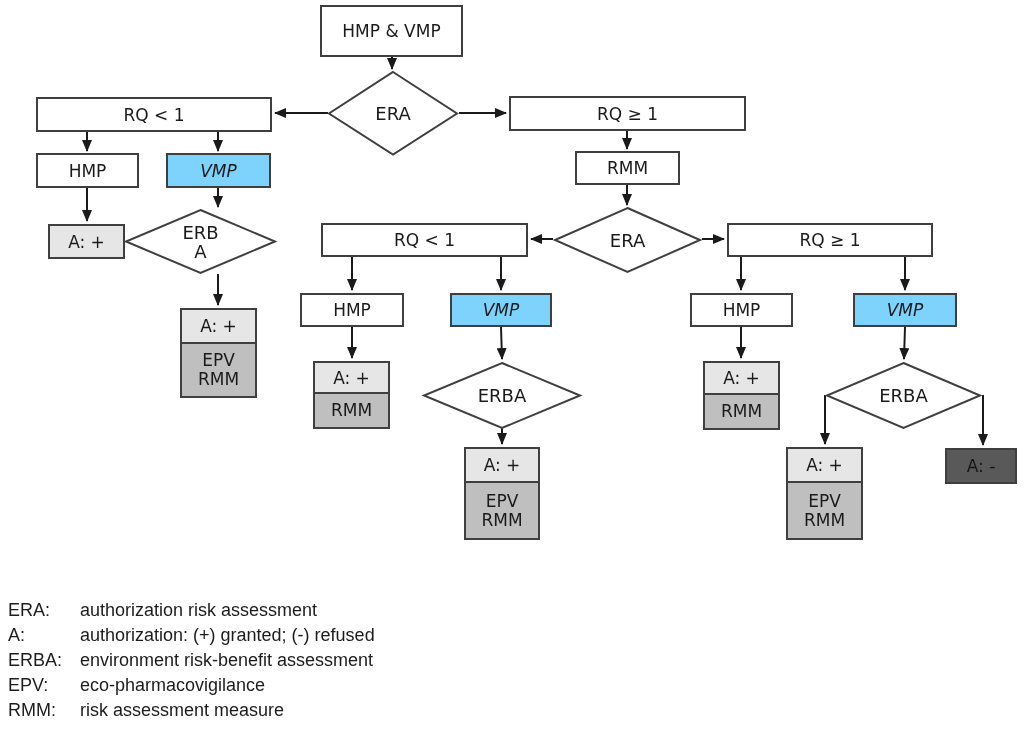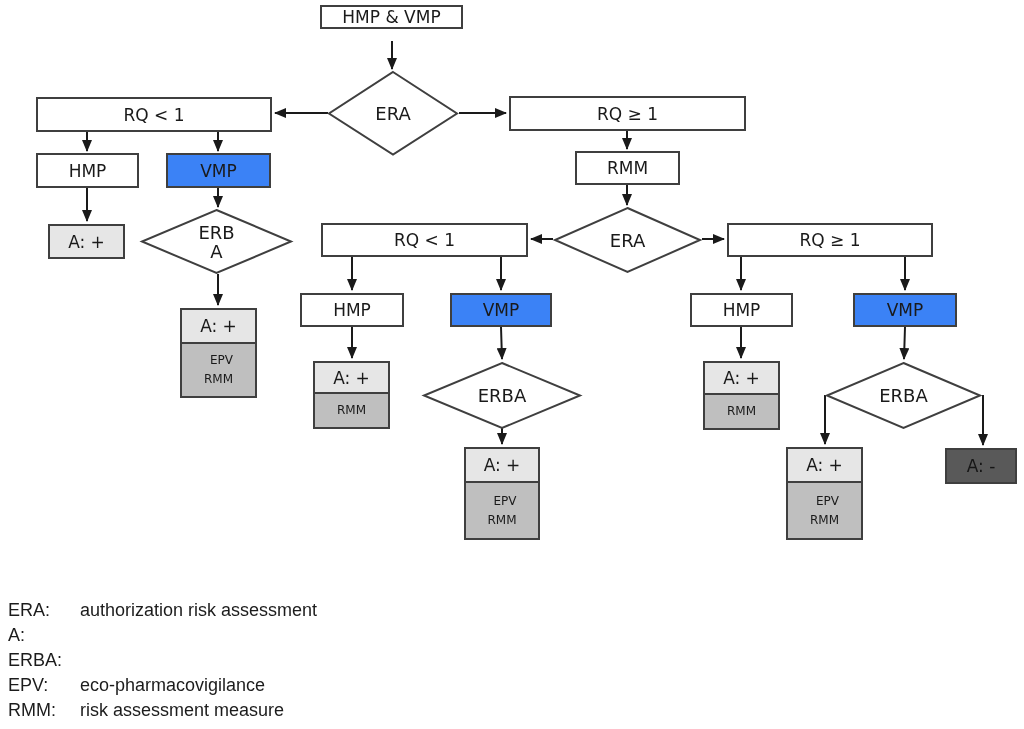--- a/index.html
+++ b/index.html
@@ -19,21 +19,21 @@
     position:absolute;
     box-sizing:border-box;
     border:2px solid #3f3f3f;
     background:#ffffff;
     display:flex;align-items:center;justify-content:center;
     font-size:17px;line-height:20px;
     text-align:center;
     z-index:2;
     white-space:pre-line;
   }
-  .fill-vmp{background:#3b82f6;}
+  .fill-vmp{background:#7dd3fc;font-style:italic;}
   .fill-authplus{background:#e6e6e6;}
   .fill-authminus{background:#595959;color:#161616;}
   .diamond{
     position:absolute;z-index:2;
   }
   .diamond svg{position:absolute;left:0;top:0;overflow:visible;}
   .dlabel{
     position:absolute;left:0;top:0;right:0;bottom:0;
     display:flex;align-items:center;justify-content:center;
     font-size:18px;line-height:19px;text-align:center;
@@ -51,21 +51,21 @@
     height:32px;flex:none;
     background:#e6e6e6;
     border-bottom:2px solid #3f3f3f;
     display:flex;align-items:center;justify-content:center;
     font-size:17px;
   }
   .stack-bottom{
     flex:1;
     background:#bfbfbf;
     display:flex;align-items:center;justify-content:center;
-    font-size:12px;line-height:19px;text-align:right;
+    font-size:17px;line-height:19px;text-align:center;
     white-space:pre-line;
   }
   .legend{
     position:absolute;left:8px;top:598px;z-index:2;
     font-family:"Liberation Sans", sans-serif;
     font-size:18px;line-height:25px;color:#1c1c1c;
   }
   .legend-row{display:flex;}
   .legend-abbr{flex:none;width:72px;}
   .legend-def{flex:none;}
@@ -101,35 +101,35 @@
       <line x1="502" y1="428" x2="502" y2="444" marker-end="url(#arrow)"></line>
       <line x1="741" y1="257" x2="741" y2="290" marker-end="url(#arrow)"></line>
       <line x1="905" y1="257" x2="905" y2="290" marker-end="url(#arrow)"></line>
       <line x1="741" y1="327" x2="741" y2="358" marker-end="url(#arrow)"></line>
       <line x1="905" y1="327" x2="904" y2="359" marker-end="url(#arrow)"></line>
       <line x1="825" y1="395" x2="825" y2="444" marker-end="url(#arrow)"></line>
       <line x1="983" y1="395" x2="983" y2="445" marker-end="url(#arrow)"></line>
     </g>
   </svg>
 
-  <div class="node" style="left:320px;top:5px;width:143px;height:24px">HMP &amp; VMP</div>
+  <div class="node" style="left:320px;top:5px;width:143px;height:52px">HMP &amp; VMP</div>
 
   <div class="diamond" style="left:327px;top:71px;width:132px;height:85px">
     <svg width="132" height="85">
         <polygon points="66,1 130,42.5 66,83.5 2,42.5" fill="#ffffff" stroke="#3f3f3f" stroke-width="2"></polygon>
       </svg>
     <div class="dlabel">ERA</div>
   </div>
 
   <div class="node" style="left:36px;top:97px;width:236px;height:35px">RQ &lt; 1</div>
   <div class="node" style="left:36px;top:153px;width:103px;height:35px">HMP</div>
   <div class="node fill-vmp" style="left:166px;top:153px;width:105px;height:35px">VMP</div>
   <div class="node fill-authplus" style="left:48px;top:224px;width:77px;height:35px">A: +</div>
 
-  <div class="diamond" style="left:140px;top:209px;width:153px;height:65px">
+  <div class="diamond" style="left:124px;top:209px;width:153px;height:65px">
     <svg width="153" height="65">
         <polygon points="76.5,1 151,32.5 76.5,64 2,32.5" fill="#ffffff" stroke="#3f3f3f" stroke-width="2"></polygon>
       </svg>
     <div class="dlabel">ERB
 A</div>
   </div>
 
   <div class="stack" style="left:180px;top:308px;width:77px;height:90px">
     <div class="stack-top">A: +</div>
     <div class="stack-bottom">EPV
@@ -192,23 +192,25 @@
 
   <div class="node fill-authminus" style="left:945px;top:448px;width:72px;height:36px">A: -</div>
 
   <div class="legend">
     <div class="legend-row">
       <span class="legend-abbr">ERA:</span>
       <span class="legend-def">authorization risk assessment</span>
     </div>
     <div class="legend-row">
       <span class="legend-abbr">A:</span>
+      <span class="legend-def">authorization: (+) granted; (-) refused</span>
     </div>
     <div class="legend-row">
       <span class="legend-abbr">ERBA:</span>
+      <span class="legend-def">environment risk-benefit assessment</span>
     </div>
     <div class="legend-row">
       <span class="legend-abbr">EPV:</span>
       <span class="legend-def">eco-pharmacovigilance</span>
     </div>
     <div class="legend-row">
       <span class="legend-abbr">RMM:</span>
       <span class="legend-def">risk assessment measure</span>
     </div>
   </div>

